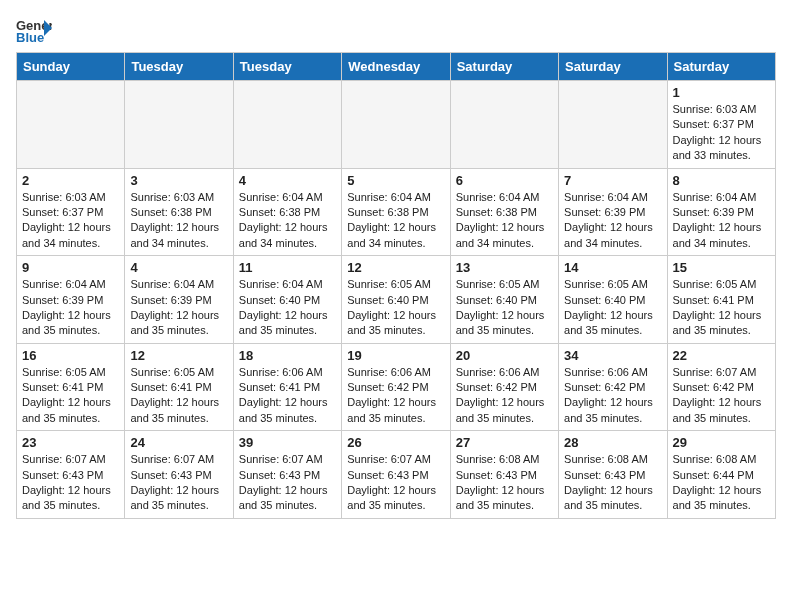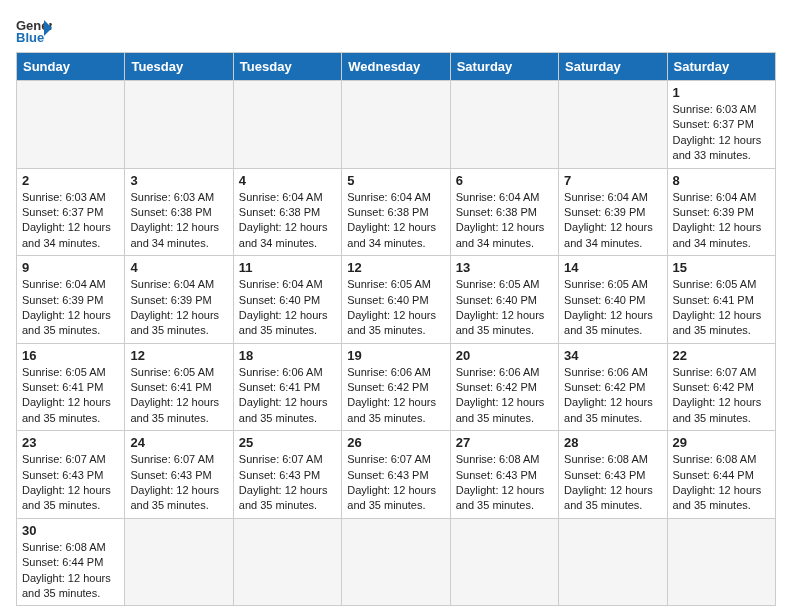--- a/index.html
+++ b/index.html
@@ -281,21 +281,21 @@
 and 35 minutes.</div>
         </td>
         <td>
           <span class="day-number">24</span>
           <div class="day-info" style="white-space: pre-line;">Sunrise: 6:07 AM
 Sunset: 6:43 PM
 Daylight: 12 hours
 and 35 minutes.</div>
         </td>
         <td>
-          <span class="day-number">25</span>
+          <span class="day-number">39</span>
           <div class="day-info" style="white-space: pre-line;">Sunrise: 6:07 AM
 Sunset: 6:43 PM
 Daylight: 12 hours
 and 35 minutes.</div>
         </td>
         <td>
           <span class="day-number">26</span>
           <div class="day-info" style="white-space: pre-line;">Sunrise: 6:07 AM
 Sunset: 6:43 PM
 Daylight: 12 hours
@@ -315,30 +315,15 @@
 Daylight: 12 hours
 and 35 minutes.</div>
         </td>
         <td>
           <span class="day-number">29</span>
           <div class="day-info" style="white-space: pre-line;">Sunrise: 6:08 AM
 Sunset: 6:44 PM
 Daylight: 12 hours
 and 35 minutes.</div>
         </td>
-      </tr>
-      <tr>
-        <td>
-          <span class="day-number">30</span>
-          <div class="day-info" style="white-space: pre-line;">Sunrise: 6:08 AM
-Sunset: 6:44 PM
-Daylight: 12 hours
-and 35 minutes.</div>
-        </td>
-        <td class="empty"></td>
-        <td class="empty"></td>
-        <td class="empty"></td>
-        <td class="empty"></td>
-        <td class="empty"></td>
-        <td class="empty"></td>
       </tr>
     </tbody>
 </table>
 
 </body></html>

